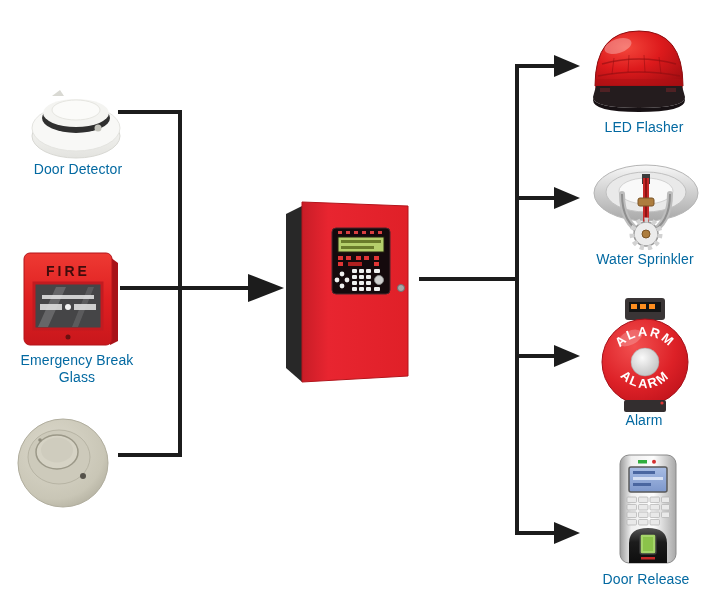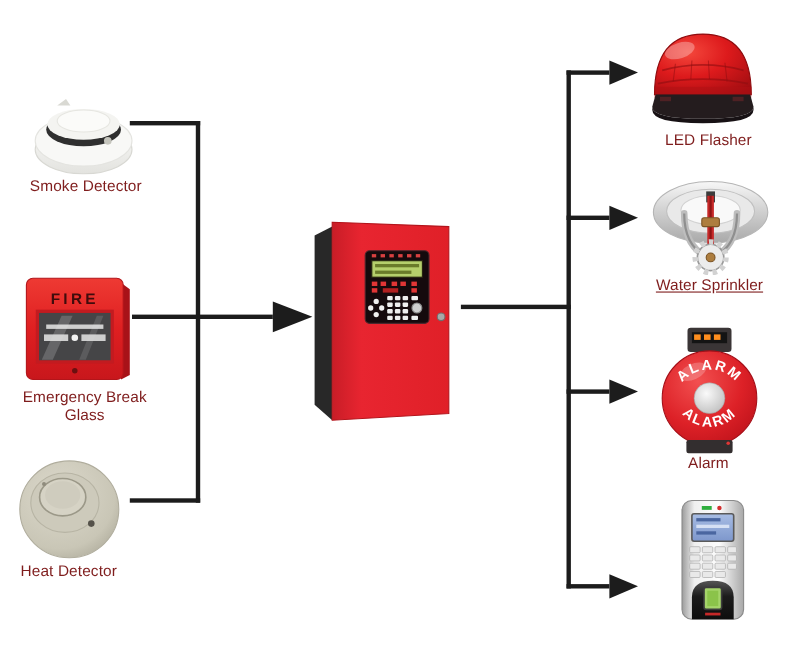--- a/index.html
+++ b/index.html
@@ -12,21 +12,21 @@
     position:absolute;width:0;height:0;
     border-top:11px solid transparent;border-bottom:11px solid transparent;
     border-left:26px solid #1c1c1c;
   }
   .arrow-lg{
     position:absolute;width:0;height:0;
     border-top:14px solid transparent;border-bottom:14px solid transparent;
     border-left:36px solid #1c1c1c;
   }
   .lbl{
-    position:absolute;text-align:center;font-size:14px;color:#7f1d1d;
+    position:absolute;text-align:center;font-size:14px;color:#0369a1;
     line-height:1.2;letter-spacing:0.1px;
   }
   .dev{position:absolute;text-decoration:underline;}
   svg{display:block;}
 </style>
 </head>
 <body>
 
 <div class="canvas">
 
@@ -61,21 +61,21 @@
       </defs>
       <ellipse cx="46" cy="60" rx="44" ry="22" fill="url(#sdBase)" stroke="#d8d8d3" stroke-width="1"></ellipse>
       <ellipse cx="46" cy="52" rx="44" ry="23" fill="#f8f8f6" stroke="#e4e4e0" stroke-width="1"></ellipse>
       <ellipse cx="46" cy="42" rx="34" ry="15" fill="#2f2f2f"></ellipse>
       <ellipse cx="46" cy="37" rx="33" ry="14" fill="#f4f4f1"></ellipse>
       <ellipse cx="46" cy="34" rx="24" ry="10" fill="#fbfbf9" stroke="#e6e6e1" stroke-width="1"></ellipse>
       <path d="M22,20 L30,14 L34,20 Z" fill="#d9d9d3"></path>
       <circle cx="68" cy="52" r="3.5" fill="#c4c4bc"></circle>
     </svg>
   </div>
-  <div class="lbl" style="left:8px;top:161px;width:140px;">Smoke Detector</div>
+  <div class="lbl" style="left:8px;top:161px;width:140px;">Door Detector</div>
 
   <div class="dev" style="left:22px;top:249px;">
     <svg width="98" height="100" viewBox="0 0 98 100">
       <defs>
         <linearGradient id="bgRed" x1="0" y1="0" x2="0" y2="1">
           <stop offset="0" stop-color="#ee3a33"></stop>
             <stop offset="0.5" stop-color="#df1f21"></stop>
             <stop offset="1" stop-color="#c8171c"></stop>
         </linearGradient>
       </defs>
@@ -104,21 +104,20 @@
         </radialGradient>
       </defs>
       <ellipse cx="47" cy="47" rx="45" ry="44" fill="url(#hdGrad)" stroke="#b0ad9d" stroke-width="1"></ellipse>
       <ellipse cx="43" cy="41" rx="31" ry="27" fill="#cdcabb" stroke="#b7b4a4" stroke-width="1"></ellipse>
       <ellipse cx="41" cy="36" rx="21" ry="17" fill="#d6d3c5" stroke="#9b9888" stroke-width="1.5"></ellipse>
       <ellipse cx="41" cy="34" rx="16" ry="12.5" fill="#cfccbe"></ellipse>
       <circle cx="67" cy="60" r="3" fill="#55524a"></circle>
       <circle cx="24" cy="24" r="1.8" fill="#8f8c7d"></circle>
     </svg>
   </div>
-  <div class="lbl" style="left:0px;top:511px;width:125px;">Heat Detector</div>
 
   <div class="dev" style="left:284px;top:198px;">
     <svg width="128" height="186" viewBox="0 0 128 186">
       <defs>
         <linearGradient id="fpRed" x1="0" y1="0" x2="1" y2="0">
           <stop offset="0" stop-color="#c81d27"></stop>
             <stop offset="0.25" stop-color="#e82530"></stop>
             <stop offset="1" stop-color="#e02028"></stop>
         </linearGradient>
       </defs>
@@ -217,21 +216,21 @@
       <path d="M78,32 C78,56 68,66 58,71" fill="none" stroke="#8f8f8f" stroke-width="2"></path>
       <rect x="50" y="12" width="8" height="10" fill="#3c3c3c"></rect>
       <rect x="51" y="16" width="6" height="44" fill="#c62828"></rect>
       <rect x="53" y="16" width="2" height="44" fill="#8e1414"></rect>
       <rect x="46" y="36" width="16" height="8" rx="2" fill="#ad7d3e" stroke="#7c5526" stroke-width="1"></rect>
       <circle cx="54" cy="72" r="12" fill="#ececec" stroke="#9a9a9a" stroke-width="1.5"></circle>
       <circle cx="54" cy="72" r="14" fill="none" stroke="#d2d2d2" stroke-width="5" stroke-dasharray="4,4"></circle>
       <circle cx="54" cy="72" r="4" fill="#ad7d3e" stroke="#7c5526" stroke-width="1"></circle>
     </svg>
   </div>
-  <div class="lbl" style="left:582px;top:251px;width:126px;text-decoration:underline;">Water Sprinkler</div>
+  <div class="lbl" style="left:582px;top:251px;width:126px;">Water Sprinkler</div>
 
   <div class="dev" style="left:600px;top:296px;">
     <svg width="92" height="118" viewBox="0 0 92 118">
       <defs>
         <radialGradient id="alRed" cx="0.38" cy="0.32" r="0.85">
           <stop offset="0" stop-color="#f25050"></stop>
             <stop offset="0.55" stop-color="#dd2127"></stop>
             <stop offset="1" stop-color="#b70f18"></stop>
         </radialGradient>
         <radialGradient id="alDome" cx="0.4" cy="0.35" r="0.8">
@@ -303,14 +302,15 @@
         <rect x="11" y="66.5" width="9.5" height="5.5" rx="1"></rect>
           <rect x="22.5" y="66.5" width="9.5" height="5.5" rx="1"></rect>
           <rect x="34" y="66.5" width="9.5" height="5.5" rx="1"></rect>
       </g>
       <path d="M13,110 L13,90 Q13,75 32,75 Q51,75 51,90 L51,110 Z" fill="url(#drDark)"></path>
       <rect x="24" y="81" width="16" height="20" rx="2" fill="#a5d46a" stroke="#3c3c3c" stroke-width="1.5"></rect>
       <rect x="27" y="84" width="10" height="14" fill="#8bc34a"></rect>
       <rect x="25" y="104" width="14" height="2.5" fill="#c62828"></rect>
     </svg>
   </div>
+  <div class="lbl" style="left:584px;top:571px;width:124px;">Door Release</div>
 
 </div>
 
 </body></html>

